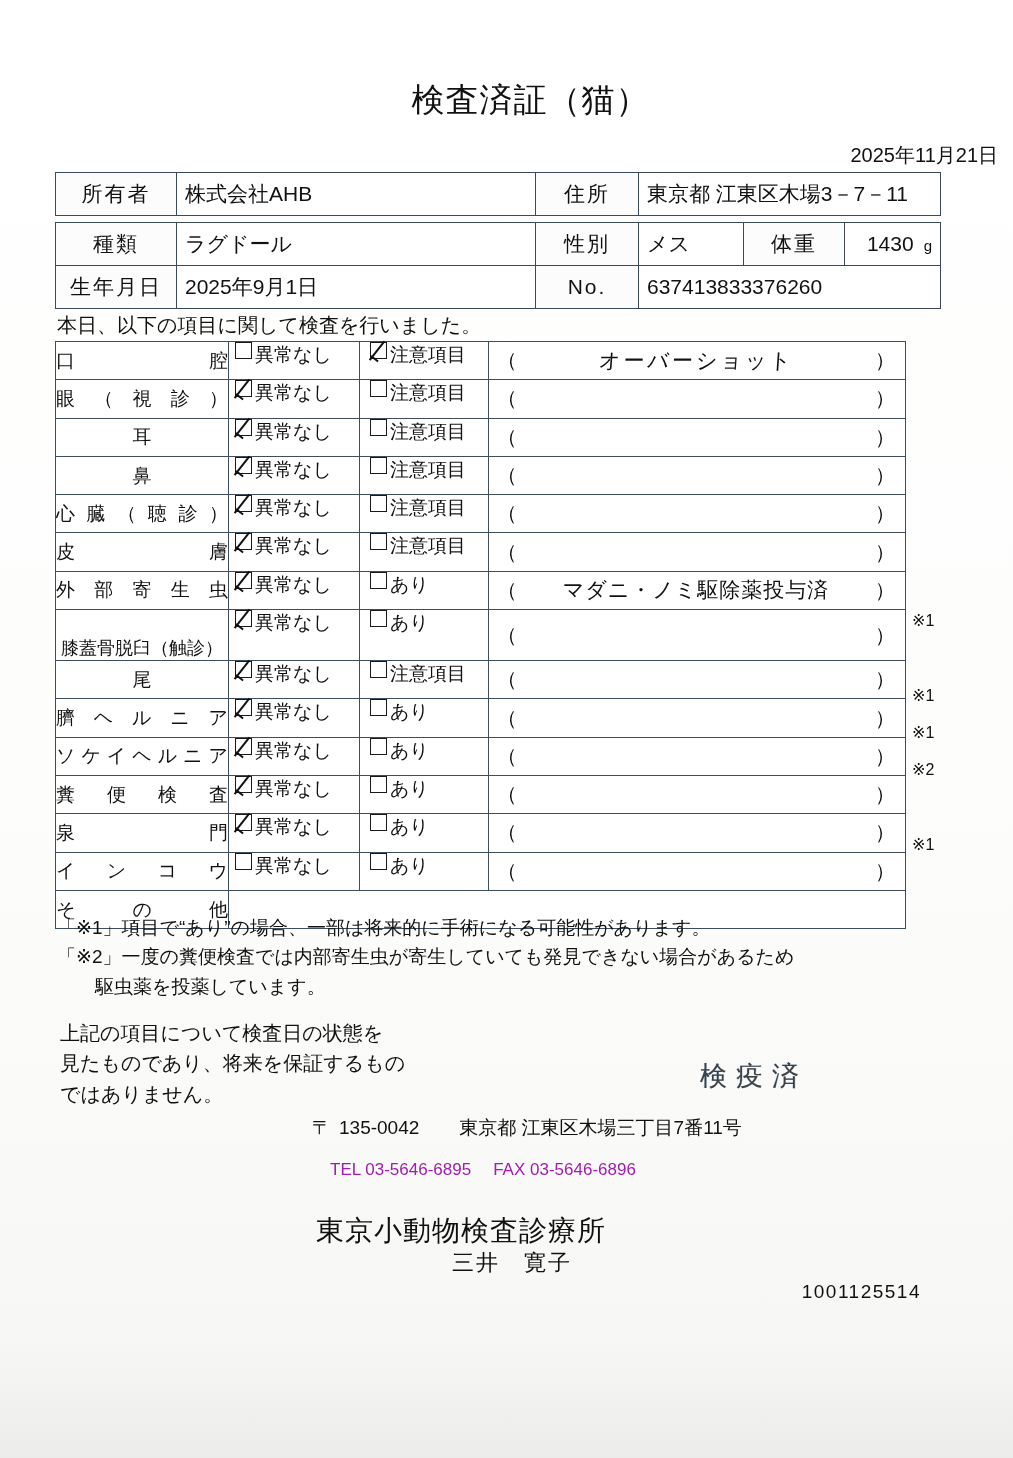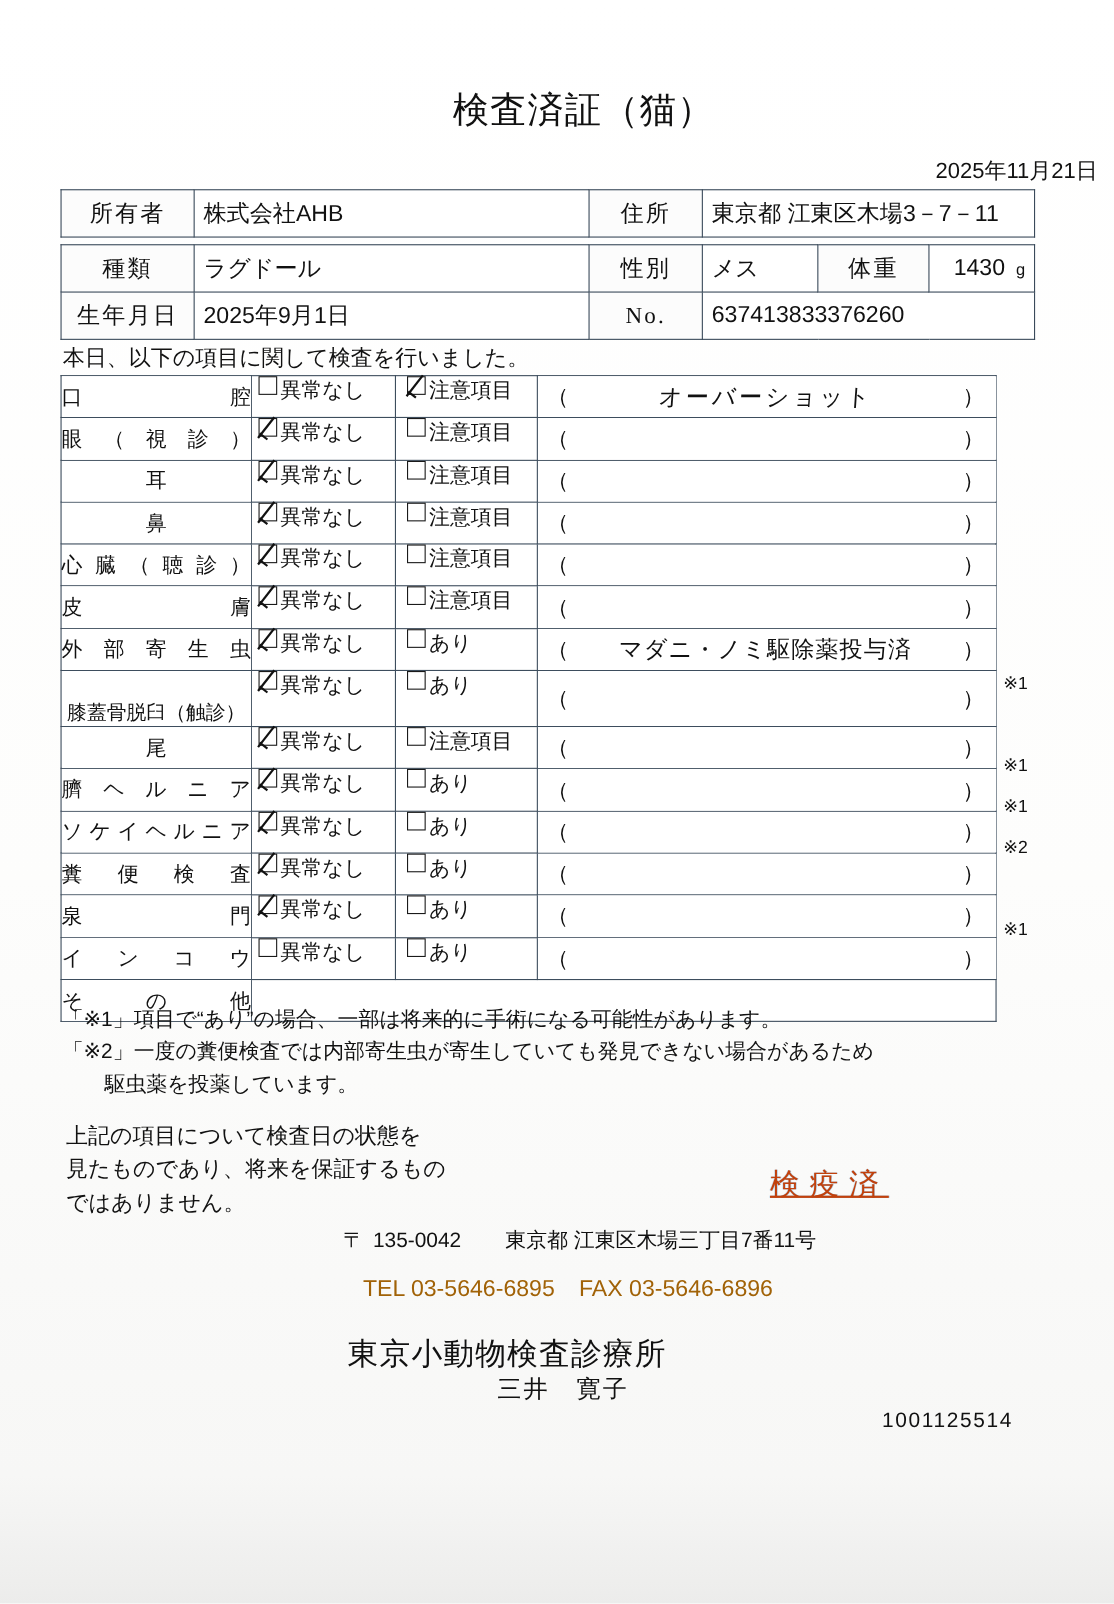--- a/index.html
+++ b/index.html
@@ -73,21 +73,21 @@
   }
   td.val { text-align: left; }
   td.val-right { text-align: right; }
 
   #owner-table { left: 55px; top: 172px; width: 886px; }
   #pet-table   { left: 55px; top: 222px; width: 886px; }
 
   .breed-val { font-size: 19px; }
   .weight-num { font-size: 21px; }
   .weight-unit { font-size: 15px; padding-left: 10px; }
-  .no-lbl { font-size: 18px; letter-spacing: 0; font-family: Liberation Serif, serif; }
+  .no-lbl { font-size: 18px; letter-spacing: 0; }
 
   
   #intro-line {
     left: 57px; top: 312px;
     font-size: 20px;
     color: #111;
   }
 
   
   #check-table {
@@ -213,30 +213,29 @@
     font-size: 20px;
     line-height: 1.52;
     color: #111;
   }
 
   
   #quarantine-stamp {
     left: 700px; top: 1058px;
     font-size: 27px;
     letter-spacing: 9px;
-    color: #c2410c;
+    color: #404040;
     text-shadow: 0.6px 0 0 rgba(120,170,210,0.55), -0.6px 0 0 rgba(120,170,210,0.35);
-    text-decoration: underline;
   }
 
   
   #footer-zip   { left: 312px; top: 1115px; font-size: 19px; color: #111; }
   #footer-zip .zipmark { margin-right: 8px; }
   #footer-zip .zipnum  { margin-right: 40px; }
-  #footer-tel   { left: 330px; top: 1160px; font-size: 21px; color: #a16207; }
+  #footer-tel   { left: 330px; top: 1160px; font-size: 17px; color: #a21caf; }
   #footer-tel .fax { margin-left: 22px; }
   #clinic-name  { left: 316px; top: 1212px; font-size: 28px; letter-spacing: 1px; color: #111; }
   #vet-name     { left: 452px; top: 1248px; font-size: 22px; letter-spacing: 2px; color: #111; }
   #serial-no    { right: 140px; top: 1281px; font-size: 19px; letter-spacing: 1.5px; color: #111; }
 </style>
 </head>
 <body>
 
 <div id="page">
   <div id="paper-tint"></div>

